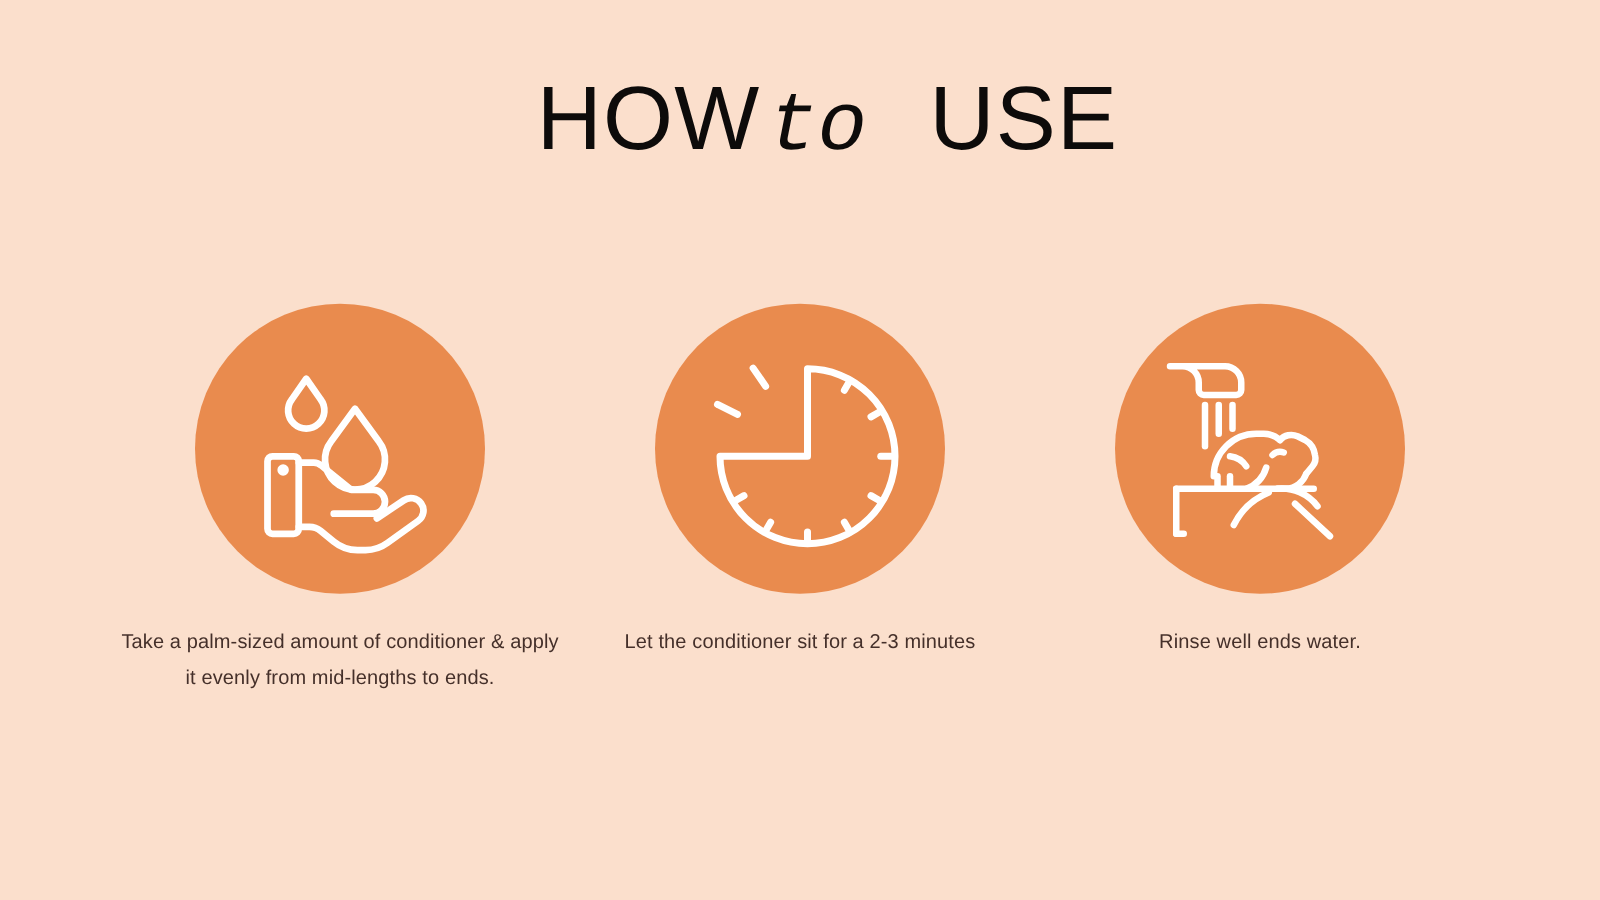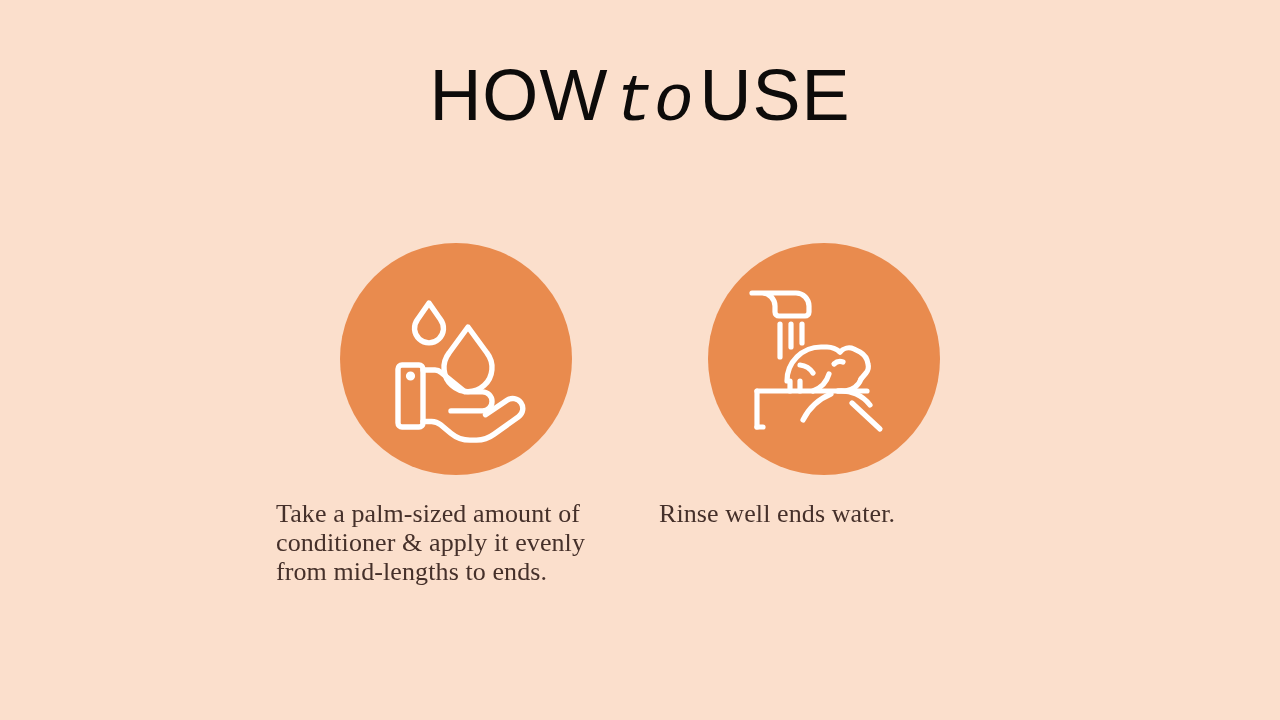--- a/index.html
+++ b/index.html
@@ -31,20 +31,21 @@
     font-family: "Liberation Sans", sans-serif;
     font-weight: 400;
     font-size: 72px;
     letter-spacing: 1px;
     line-height: 86px;
     white-space: nowrap;
   }
   #title .word {
     font-family: "Liberation Sans", sans-serif;
     font-weight: 400;
+    margin-left: 44px;
   }
   #title .italic-word {
     font-family: Liberation Mono, monospace;
     font-style: italic;
     font-weight: 400;
     font-size: 66px;
     letter-spacing: 0px;
     padding: 0 6px;
   }
 
@@ -73,24 +74,24 @@
     align-items: center;
     justify-content: center;
     flex: none;
   }
   .step-circle svg {
     display: block;
   }
   .step-caption {
     margin-top: 24px;
     width: 360px;
-    text-align: left;
+    text-align: center;
     color: #45302a;
-    font-family: Liberation Serif, serif;
-    font-size: 26px;
+    font-family: Liberation Sans, sans-serif;
+    font-size: 16px;
     line-height: 29px;
     font-weight: 400;
     letter-spacing: 0.1px;
     white-space: pre-line;
   }
   .step-2 .step-caption { width: 300px; }
   .step-3 .step-caption { width: 330px; }
 </style>
 </head>
 <body>
@@ -117,20 +118,50 @@
 
             <path d="M57 101 h12 a9 9 0 0 1 6 2.4 l24 19.5 h17.5 a9.5 9.5 0 0 1 0 19 H85"></path>
             <path d="M57 152.5 h8.5 a14 14 0 0 1 9 3.2 l10.5 8.6 a30 30 0 0 0 19 6.8 h6.5
                      a30 30 0 0 0 17.5 -5.8 l24.5 -17.6 a10 10 0 0 0 -11.5 -16.4 l-21.5 14.4"></path>
           </g>
         </svg>
       </div>
       <div class="step-caption">Take a palm-sized amount of conditioner &amp; apply it evenly from mid-lengths to ends.</div>
     </div>
 
+    <div class="step step-2">
+      <div class="step-circle">
+        <svg width="180" height="180" viewBox="0 0 180 180">
+          <g fill="none" stroke="#ffffff" stroke-width="5.6" stroke-linecap="round" stroke-linejoin="round">
+
+            <path d="M96 26 a70 70 0 1 1 -70 70 h70 Z"></path>
+
+            <line x1="130.0" y1="35.4" x2="125.5" y2="43.2"></line>
+
+            <line x1="154.6" y1="60.0" x2="146.8" y2="64.5"></line>
+
+            <line x1="163.6" y1="96.0" x2="154.6" y2="96.0"></line>
+
+            <line x1="154.6" y1="132.0" x2="146.8" y2="127.5"></line>
+
+            <line x1="130.0" y1="156.6" x2="125.5" y2="148.8"></line>
+
+            <line x1="96.0" y1="165.6" x2="96.0" y2="156.6"></line>
+
+            <line x1="62.0" y1="156.6" x2="66.5" y2="148.8"></line>
+
+            <line x1="37.4" y1="132.0" x2="45.2" y2="127.5"></line>
+
+            <line x1="62.5" y1="40.0" x2="52.5" y2="25.5"></line>
+            <line x1="40.0" y1="62.5" x2="24.0" y2="54.5"></line>
+          </g>
+        </svg>
+      </div>
+      <div class="step-caption">Let the conditioner sit for a 2-3 minutes</div>
+    </div>
 
     <div class="step step-3">
       <div class="step-circle">
         <svg width="180" height="180" viewBox="0 0 180 180">
           <g fill="none" stroke="#ffffff" stroke-width="5.2" stroke-linecap="round" stroke-linejoin="round">
 
             <path d="M18 24 h44 a13 13 0 0 1 13 13 v6 a4 4 0 0 1 -4 4 h-26 a4 4 0 0 1 -4 -4 v-6
                      a13 13 0 0 0 -13 -13 h-10"></path>
 
             <line x1="46" y1="55" x2="46" y2="88"></line>

